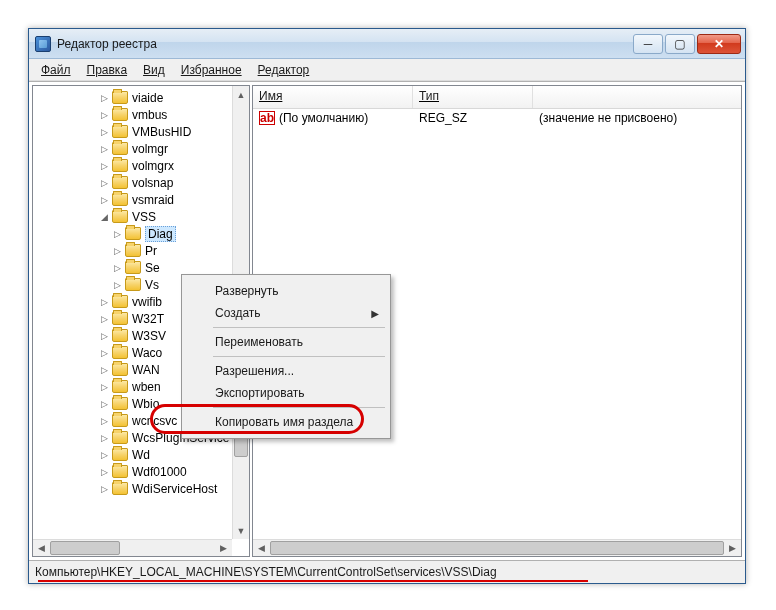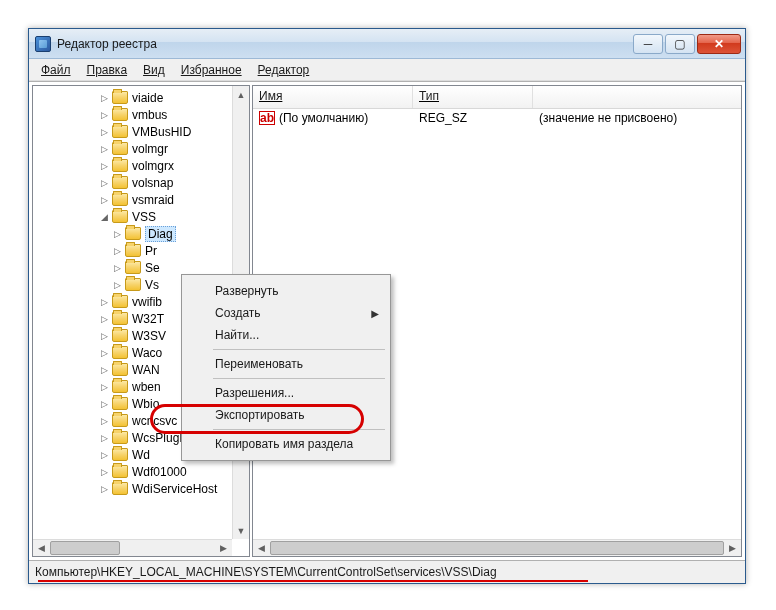--- a/index.html
+++ b/index.html
@@ -459,23 +459,20 @@
 
   <div class="context-menu">
     <div class="inner">
       <div class="cm-item">
           <span>Развернуть</span>
         </div>
       <div class="cm-item">
           <span>Создать</span>
           <span class="sub">▶</span>
         </div>
-      <div class="cm-item">
-          <span>Найти...</span>
-        </div>
       <div class="cm-sep"></div>
       <div class="cm-item">
           <span>Переименовать</span>
         </div>
       <div class="cm-sep"></div>
       <div class="cm-item">
           <span>Разрешения...</span>
         </div>
       <div class="cm-item">
           <span>Экспортировать</span>

